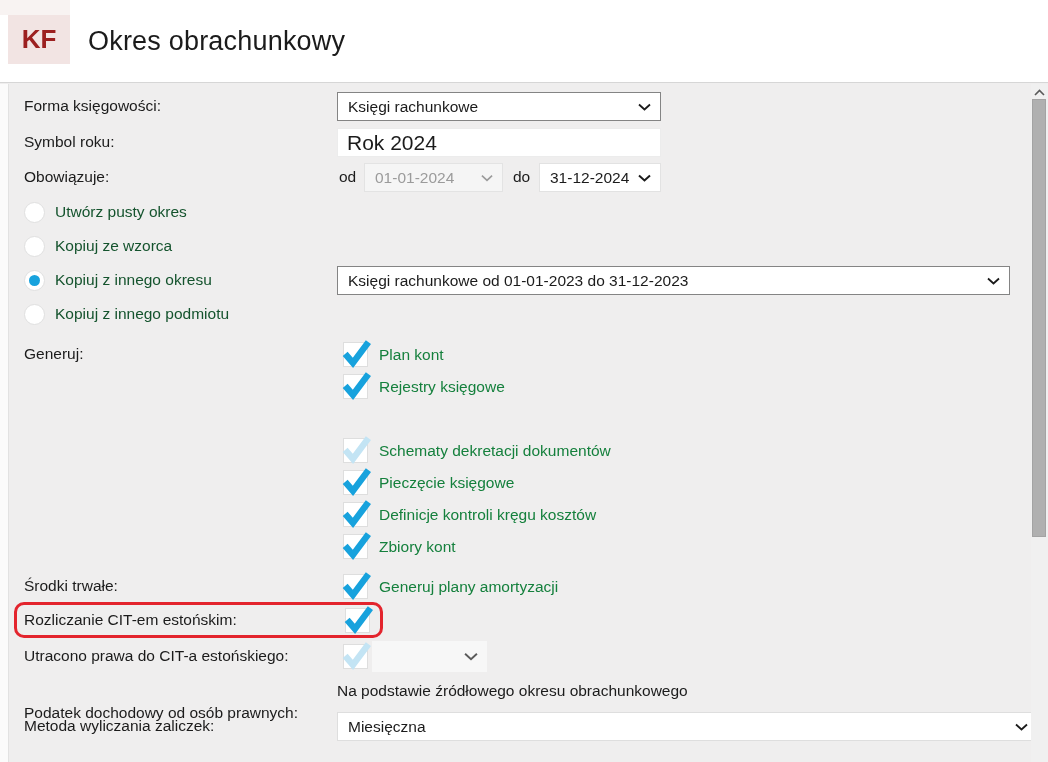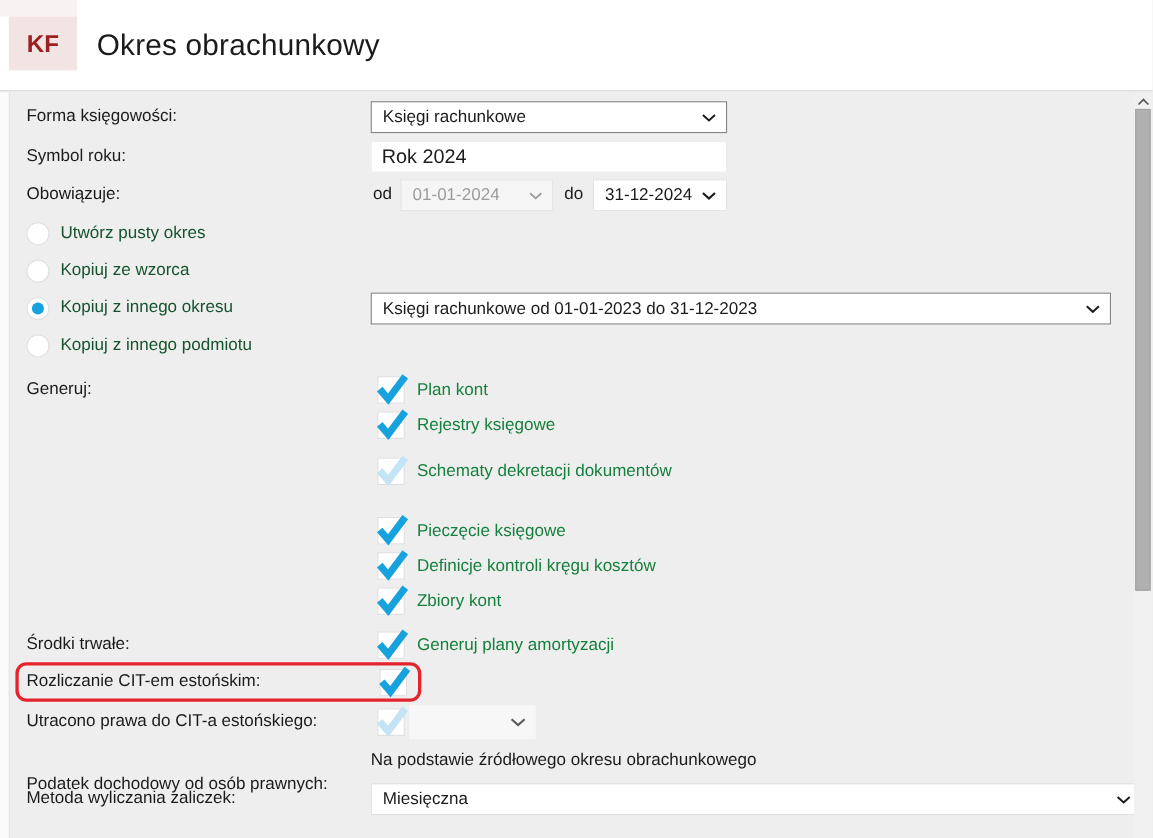--- a/index.html
+++ b/index.html
@@ -5,42 +5,42 @@
   * { box-sizing: border-box; }
   html,body { margin:0; padding:0; }
   body { font-family:"Liberation Sans", sans-serif; background:#efeeee; }
   .screen { position:relative; width:1048px; height:762px; background:#efeeee; overflow:hidden; }
 
   
   .header { position:absolute; left:0; top:0; width:1048px; height:83px; background:#ffffff; border-bottom:1px solid #d6d6d6; }
   .corner-tick { position:absolute; left:0; top:0; width:3px; height:12px; background:#8c1c1c; }
   .badge-halo { position:absolute; left:0; top:0; width:70px; height:15px; background:#f8f3f2; }
   .app-badge { position:absolute; left:8px; top:15px; width:62px; height:49px; background:#f2e4e3;
-               color:#9c2020; font-weight:bold; font-size:22px; display:flex; align-items:center; justify-content:center; }
+               color:#9c2020; font-weight:bold; font-size:26px; display:flex; align-items:center; justify-content:center; }
   .page-title { position:absolute; left:88px; top:0; height:82px; display:flex; align-items:center;
                 font-size:27px; color:#1b1b1b; letter-spacing:0.2px; }
 
   .left-strip { position:absolute; left:0; top:84px; width:9px; height:678px; background:#fbfbfb; border-right:1px solid #e2e2e2; }
 
   
   .label { position:absolute; font-size:15.5px; color:#1b1b1b; height:28px; display:flex; align-items:center; white-space:nowrap; }
   .static-text { position:absolute; font-size:15.5px; color:#1b1b1b; height:28px; display:flex; align-items:center; white-space:nowrap; }
 
   .combo { position:absolute; height:29px; background:#ffffff; border:1px solid #848484;
            display:flex; align-items:center; justify-content:space-between; padding:0 9px 0 10px;
            font-size:15.5px; color:#1b1b1b; cursor:default; }
   .combo .txt { white-space:nowrap; overflow:hidden; }
   .combo.disabled { background:#f5f5f5; border:1px solid #e3e3e3; color:#9b9b9b; }
   .combo.ghost { background:#f7f7f7; border:none; color:#6a6a6a; }
 
   .chev { display:flex; align-items:center; margin-left:8px; flex:0 0 auto; }
   .chev svg { display:block; }
 
   .text-input { position:absolute; height:29px; background:#ffffff; border:1px solid #ececec;
-                font-family:"Liberation Sans", sans-serif; font-size:18px; color:#1b1b1b; padding:0 9px; outline:none; }
+                font-family:"Liberation Sans", sans-serif; font-size:21px; color:#1b1b1b; padding:0 9px; outline:none; }
 
   
   .radio-row { position:absolute; left:24px; display:flex; align-items:center; gap:10px; height:24px; }
   .radio { width:21px; height:21px; border-radius:50%; background:#ffffff; border:1px solid #e0e0e0; position:relative; flex:0 0 auto; }
   .radio.selected::after { content:""; position:absolute; left:4px; top:4px; width:11px; height:11px; border-radius:50%; background:#17a2dd; }
   .radio-label { font-size:15.5px; color:#14532d; white-space:nowrap; }
 
   
   .check-row { position:absolute; display:flex; align-items:center; gap:11px; height:25px; }
   .cb { width:25px; height:25px; background:#ffffff; border:1px solid #dedede; position:relative; flex:0 0 auto; }
@@ -142,21 +142,21 @@
     <span class="cb-label">Plan kont</span>
   </div>
   <div class="check-row" style="left:343px; top:374px;">
     <span class="cb">
         <svg viewBox="0 0 24 24">
           <polyline points="4,13 10,20 22,4"></polyline>
         </svg>
       </span>
     <span class="cb-label">Rejestry księgowe</span>
   </div>
-  <div class="check-row" style="left:343px; top:416px;">
+  <div class="check-row" style="left:343px; top:438px;">
     <span class="cb faded">
         <svg viewBox="0 0 24 24">
           <polyline points="4,13 10,20 22,4"></polyline>
         </svg>
       </span>
     <span class="cb-label">Schematy dekretacji dokumentów</span>
   </div>
   <div class="check-row" style="left:343px; top:470px;">
     <span class="cb">
         <svg viewBox="0 0 24 24">

